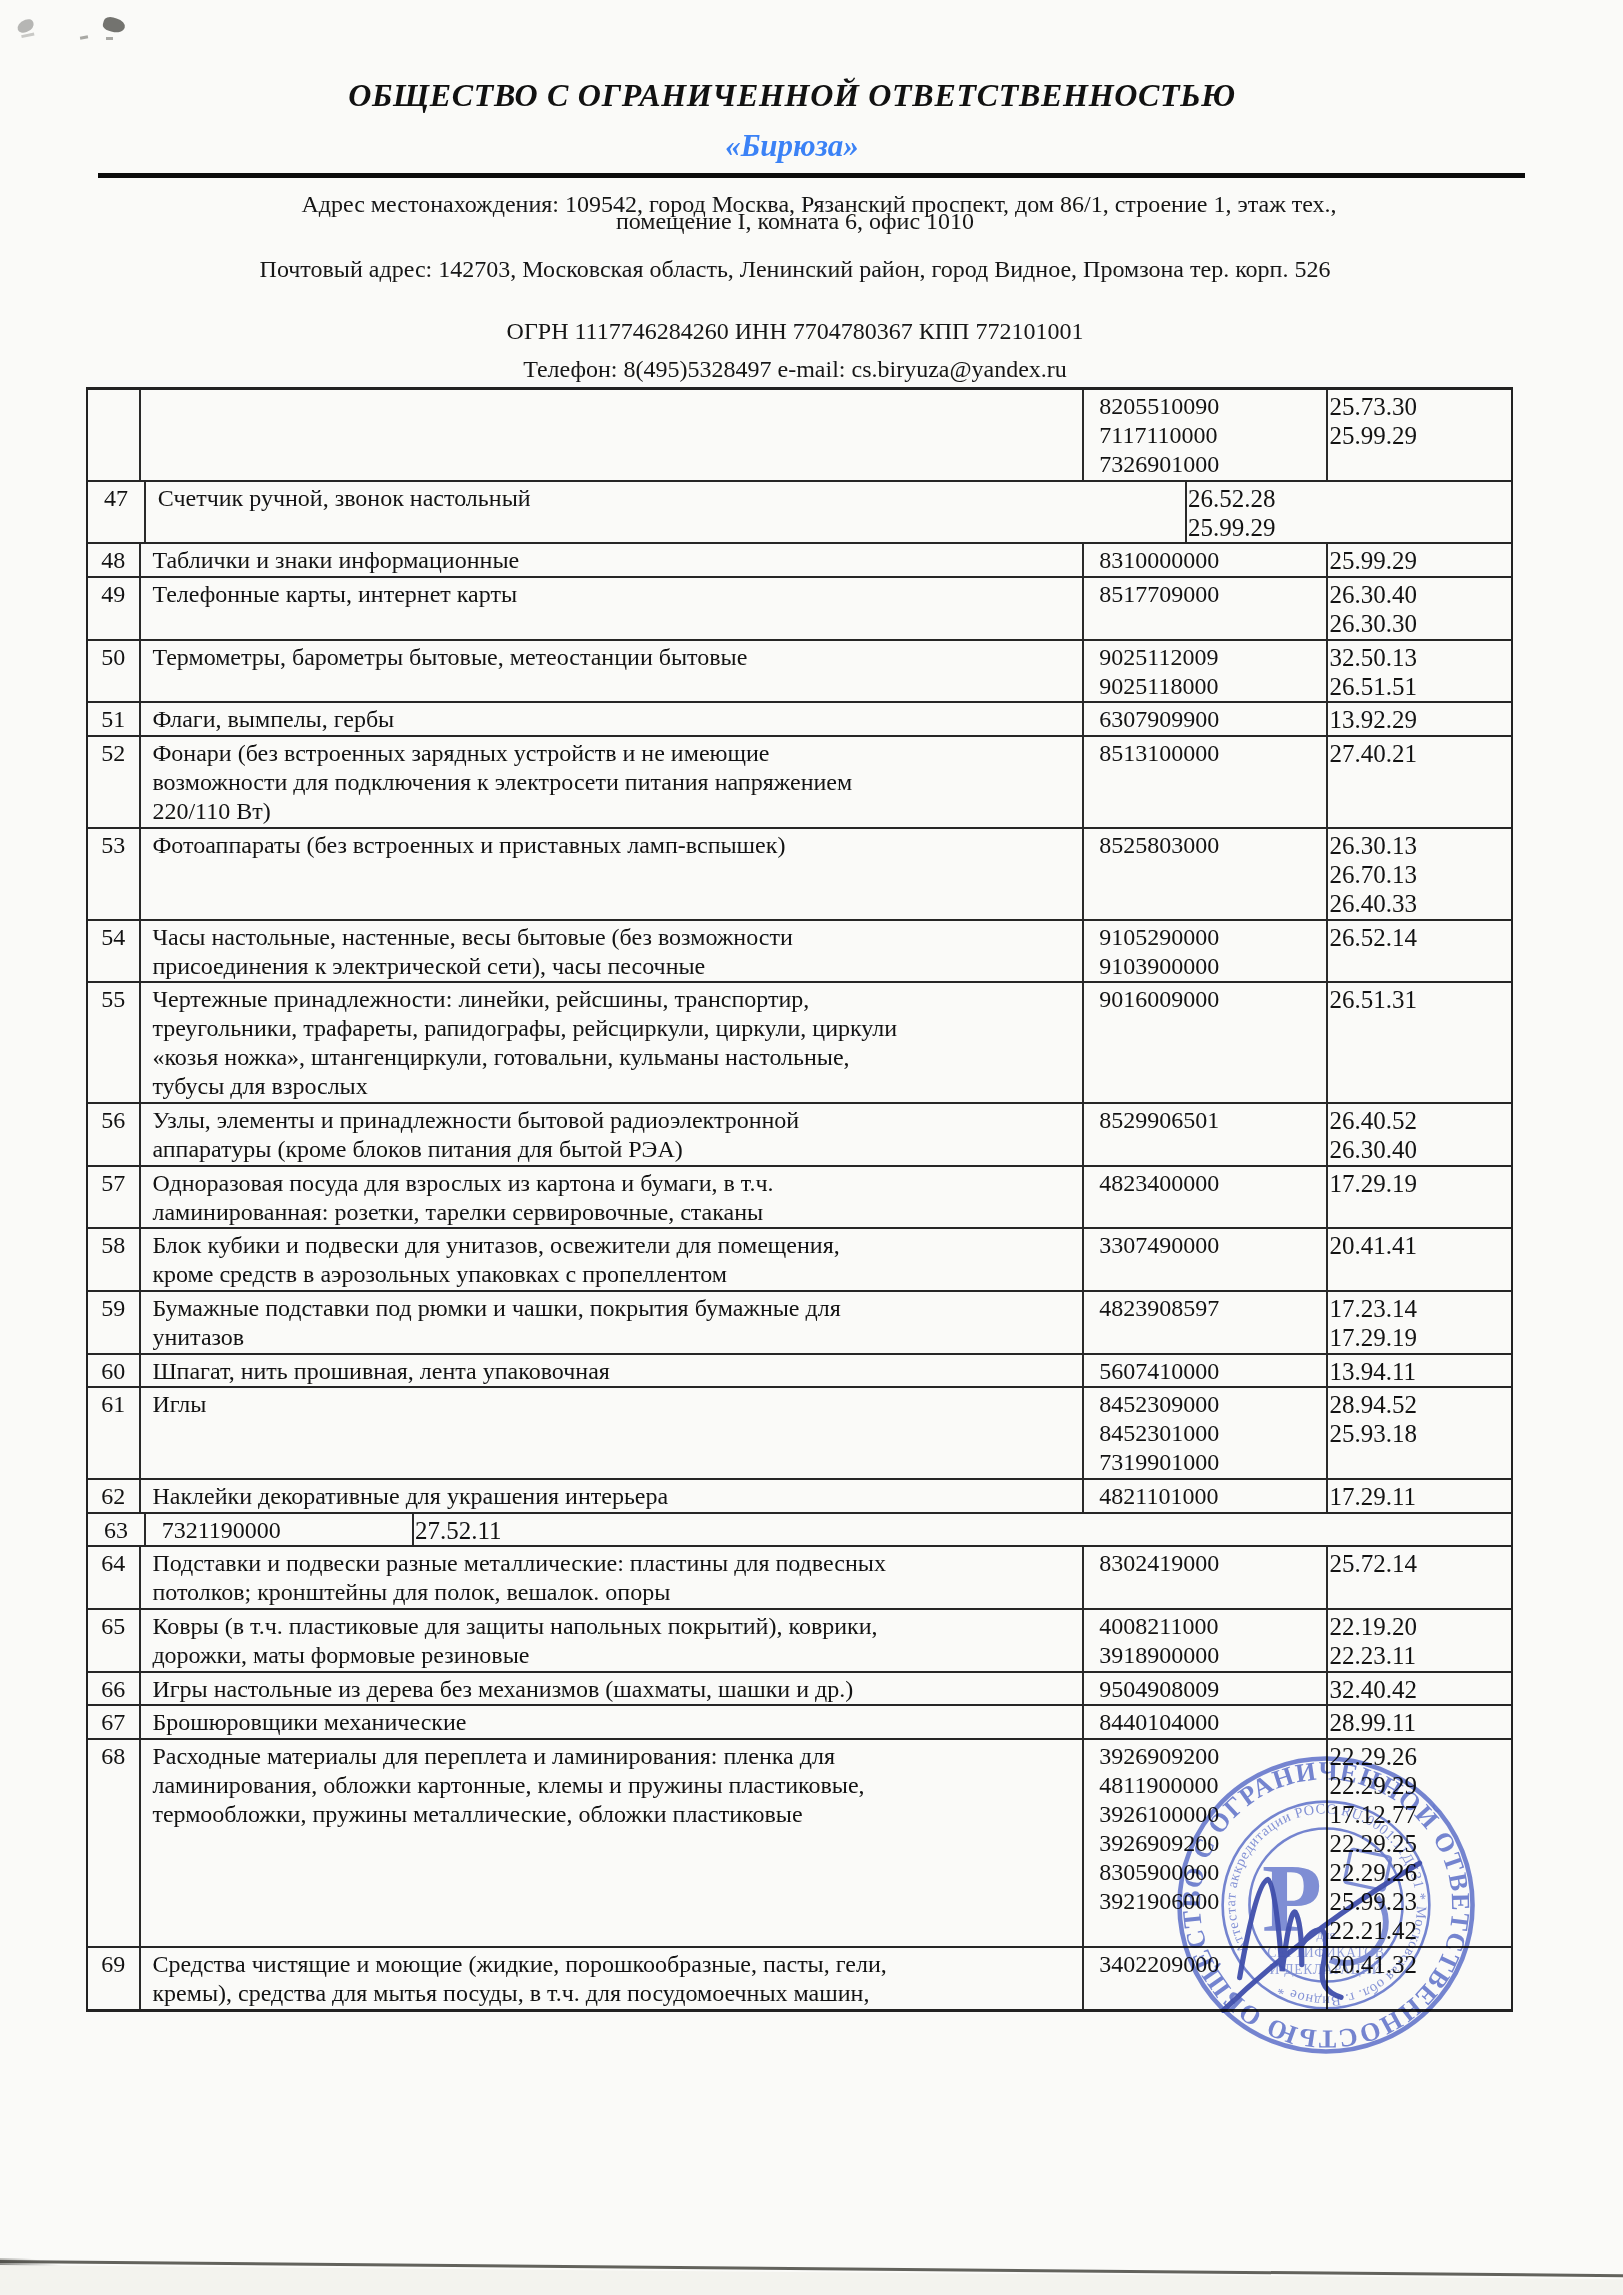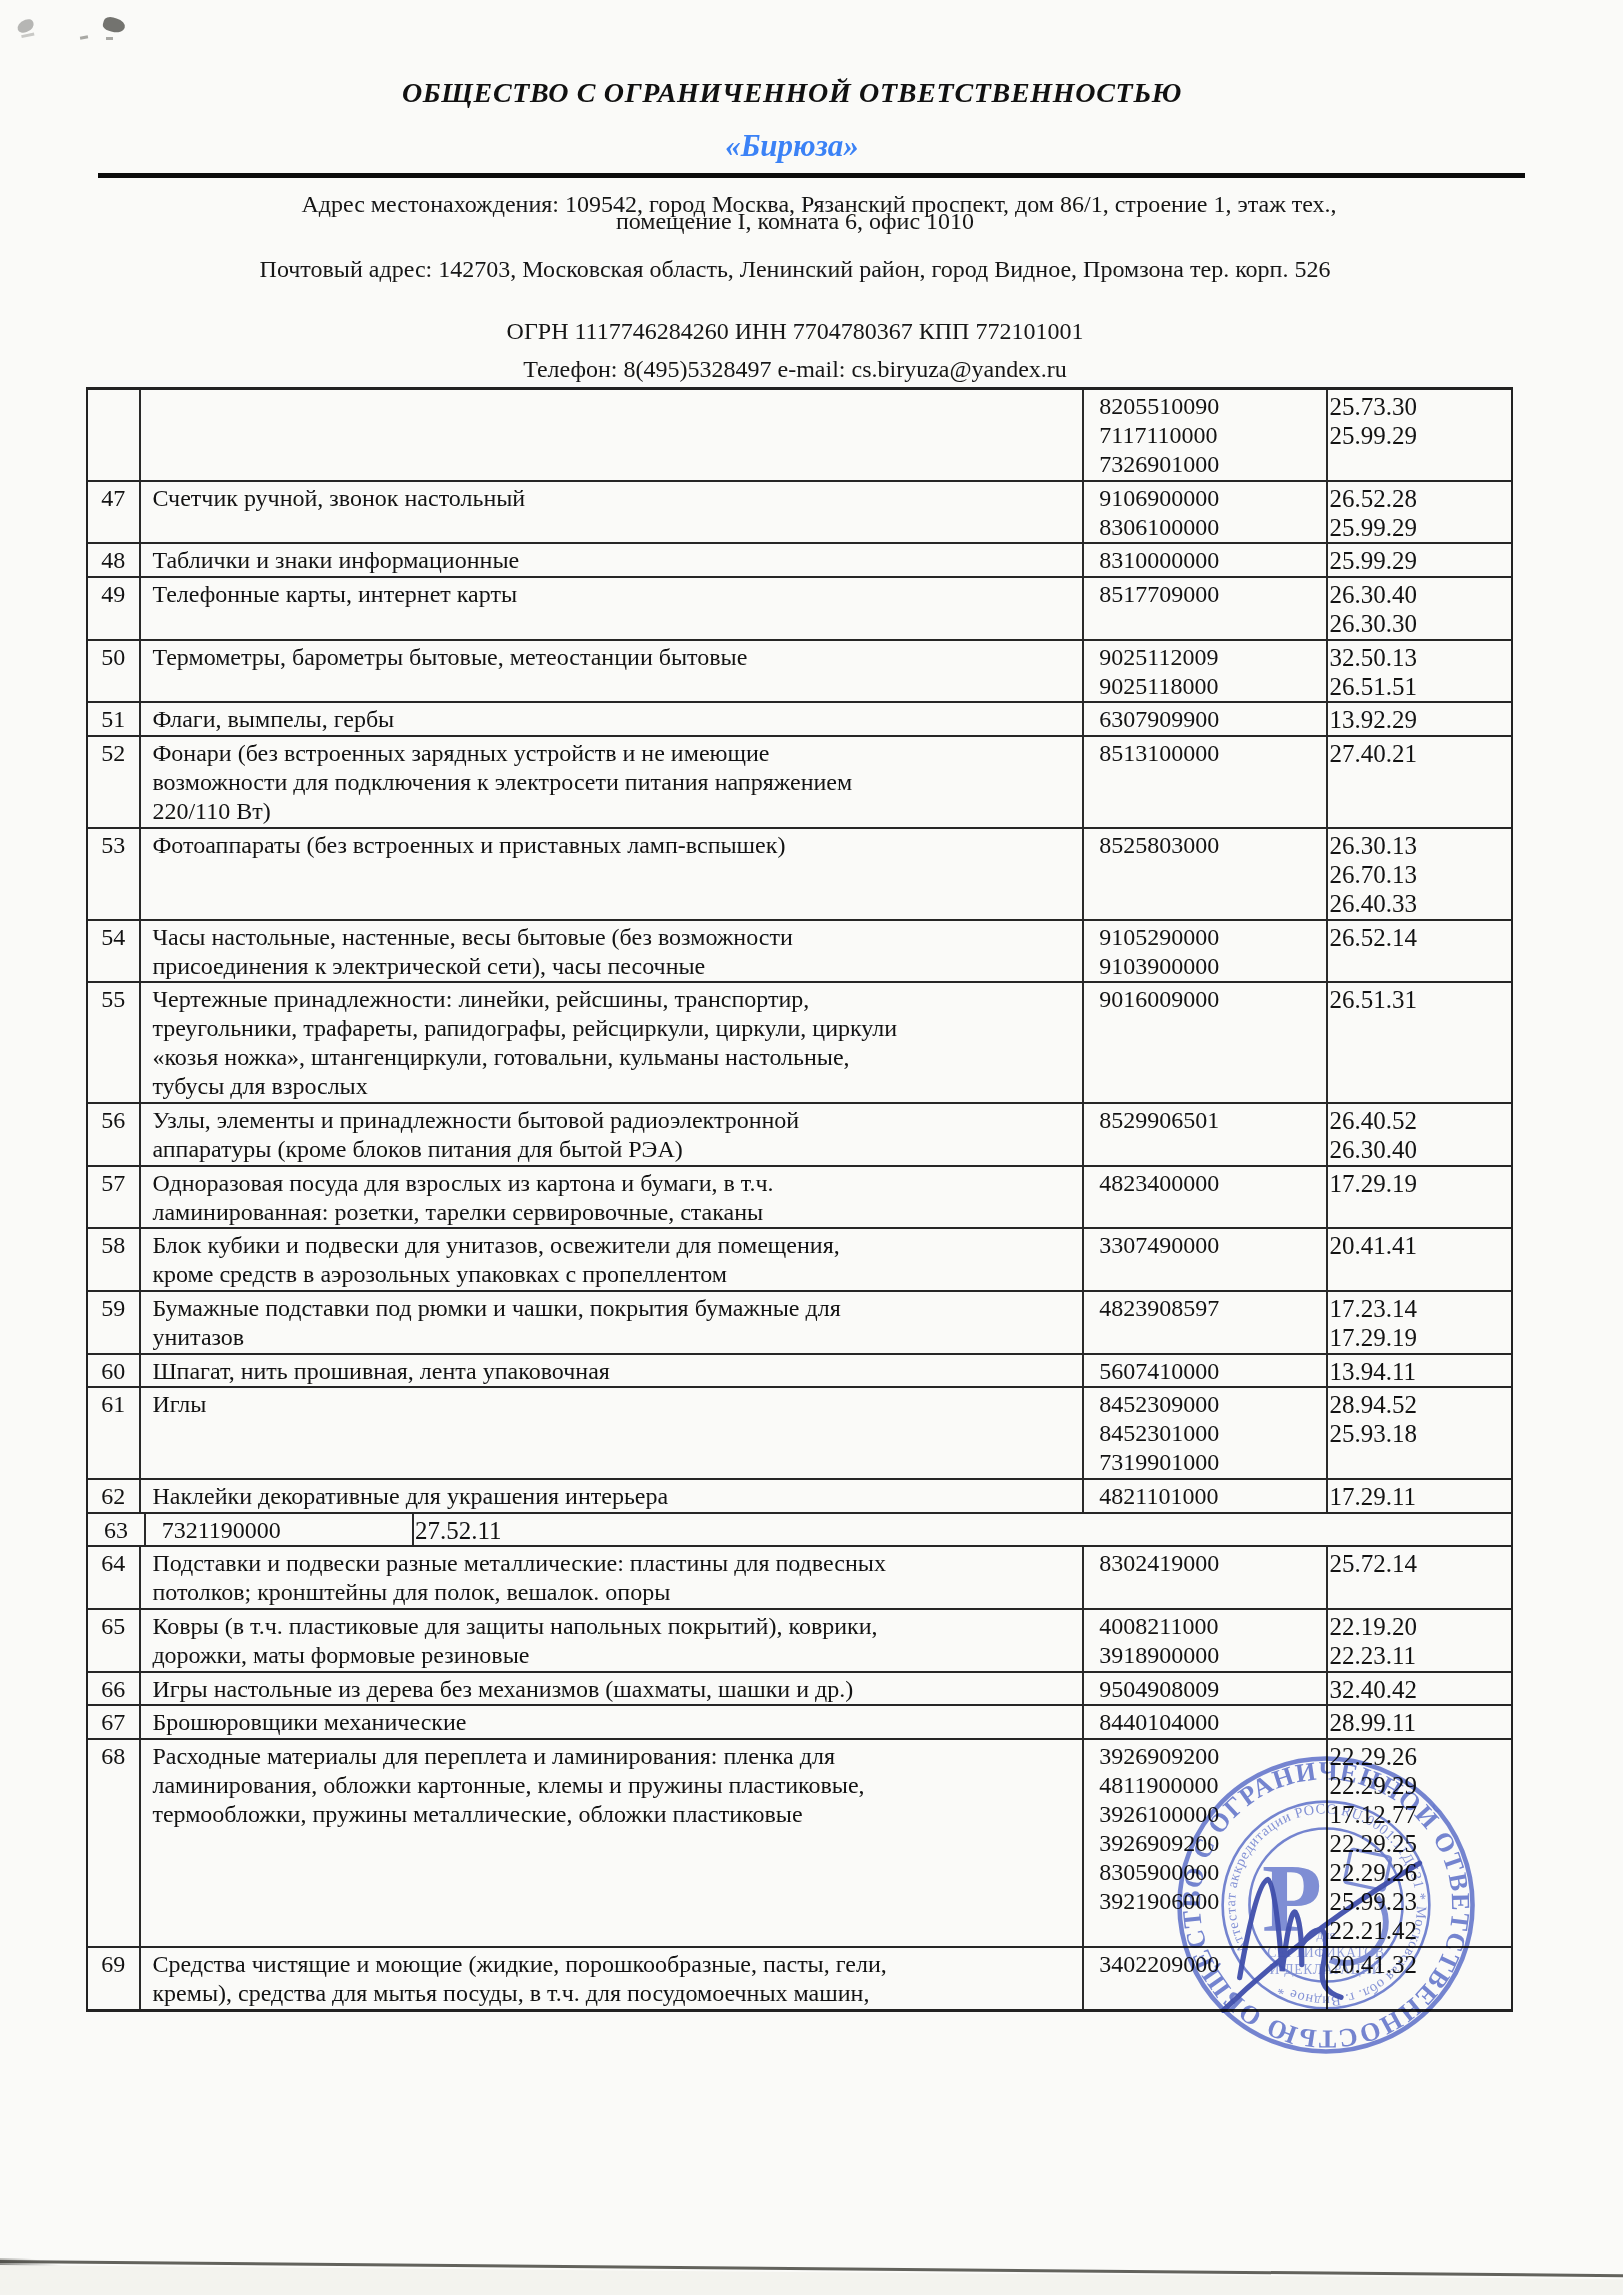--- a/index.html
+++ b/index.html
@@ -1,20 +1,20 @@
 <!DOCTYPE html>
 <html style="font-size:10.5px"><head>
 <meta charset="utf-8">
 <style>
   html,body{margin:0;padding:0;background:#e8e8e6;}
   .page{position:relative;width:1623px;height:2295px;background:#fafaf8;overflow:hidden;
         font-family:"Liberation Serif", serif;color:#141414;}
   
   .title1{position:absolute;top:77px;left:0;right:39px;text-align:center;
-          font-size:28px;font-weight:bold;font-style:italic;letter-spacing:0.7px;color:#111;}
+          font-size:32px;font-weight:bold;font-style:italic;letter-spacing:0.7px;color:#111;}
   .title2{position:absolute;top:128px;left:0;right:39px;text-align:center;
           font-size:31px;font-weight:bold;font-style:italic;color:#3b82f6;}
   .title-rule{position:absolute;top:173px;left:98px;width:1427px;height:5.2px;background:#0c0c0c;}
   .hline{position:absolute;left:0;right:33px;text-align:center;font-size:24px;color:#161616;}
   .addr1{top:191px;padding-left:48px;} .addr2{top:208px;font-family:Liberation Serif, serif;} .addr3{top:256px;}
   .ogrn{top:318px;} .phone{top:356px;}
   
   .tbl{position:absolute;left:86px;top:387px;width:1423px;
        border:2.6px solid #222;border-top-width:3.3px;border-bottom-width:3.3px;background:transparent;}
   .trow{display:flex;align-items:stretch;border-top:2.6px solid #262626;}
@@ -67,21 +67,20 @@
   <div class="tbl" id="tbl">
       <div class="trow">
         <div class="c num"></div>
         <div class="c desc"></div>
         <div class="c codes"><div>8205510090</div><div>7117110000</div><div>7326901000</div></div>
         <div class="c cls"><div>25.73.30</div><div>25.99.29</div></div>
       </div>
       <div class="trow">
         <div class="c num">47</div>
         <div class="c desc">Счетчик ручной, звонок настольный</div>
-        <div class="c codes"><div>9106900000</div><div>8306100000</div></div>
         <div class="c cls"><div>26.52.28</div><div>25.99.29</div></div>
       </div>
       <div class="trow">
         <div class="c num">48</div>
         <div class="c desc">Таблички и знаки информационные</div>
         <div class="c codes"><div>8310000000</div></div>
         <div class="c cls"><div>25.99.29</div></div>
       </div>
       <div class="trow">
         <div class="c num">49</div>

